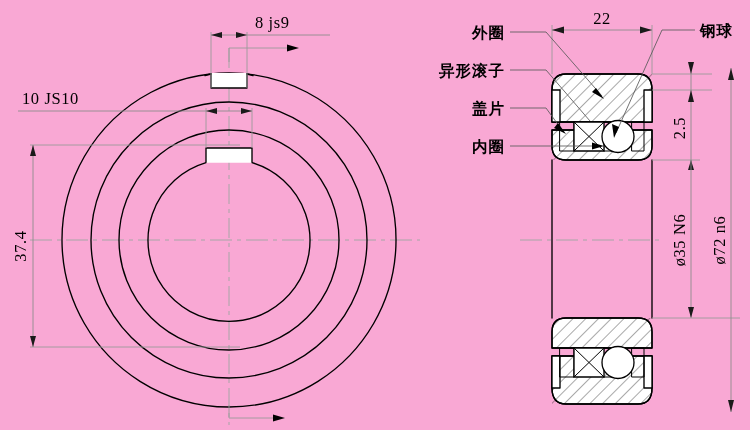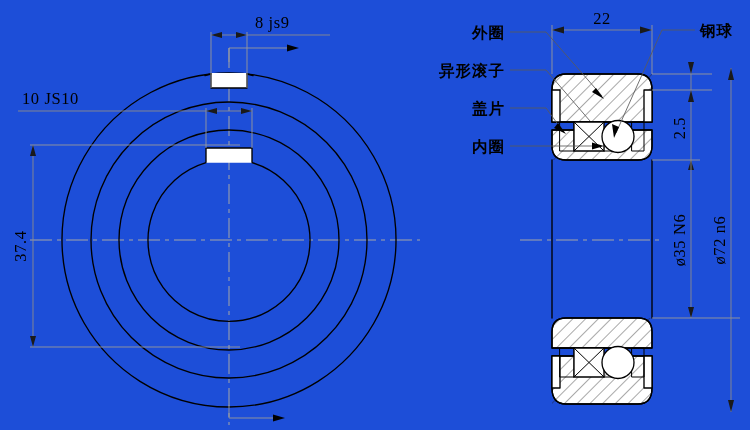--- a/index.html
+++ b/index.html
@@ -8,21 +8,21 @@
     padding: 0;
     background: #ffffff;
   }
   body {
     font-family: "Liberation Serif", "DejaVu Serif", serif;
   }
   #drawing-root {
     position: relative;
     width: 750px;
     height: 430px;
-    background: #1d4ed8;
+    background: #f9a8d4;
     overflow: hidden;
   }
   svg.canvas {
     position: absolute;
     left: 0;
     top: 0;
     width: 750px;
     height: 430px;
     display: block;
   }

